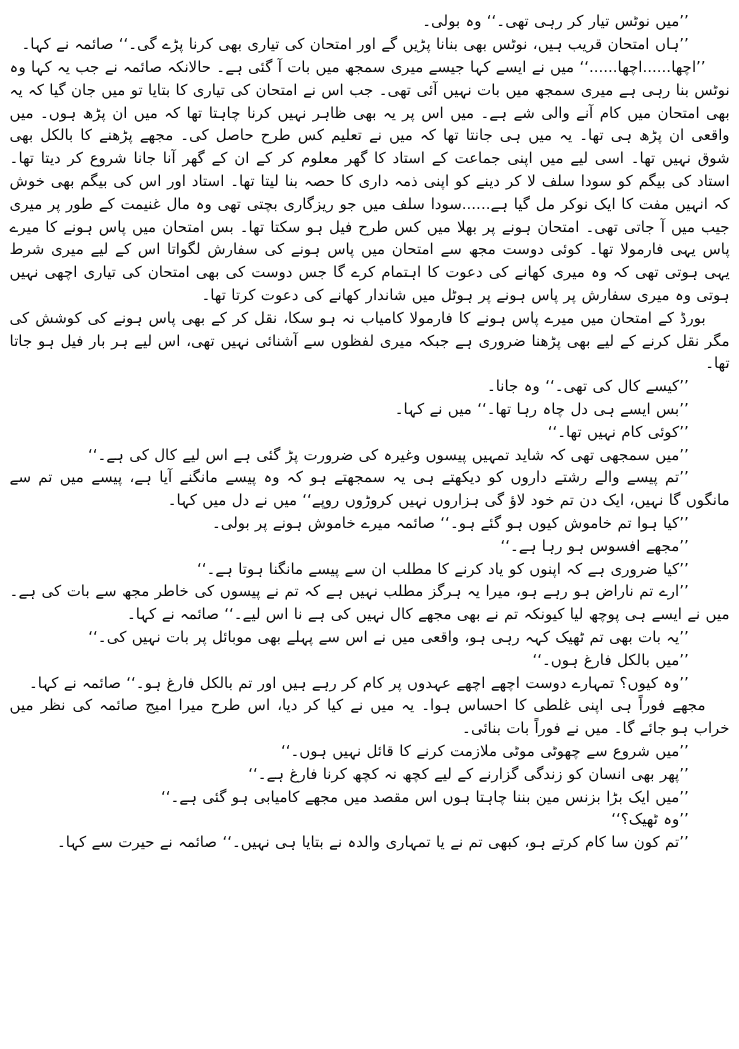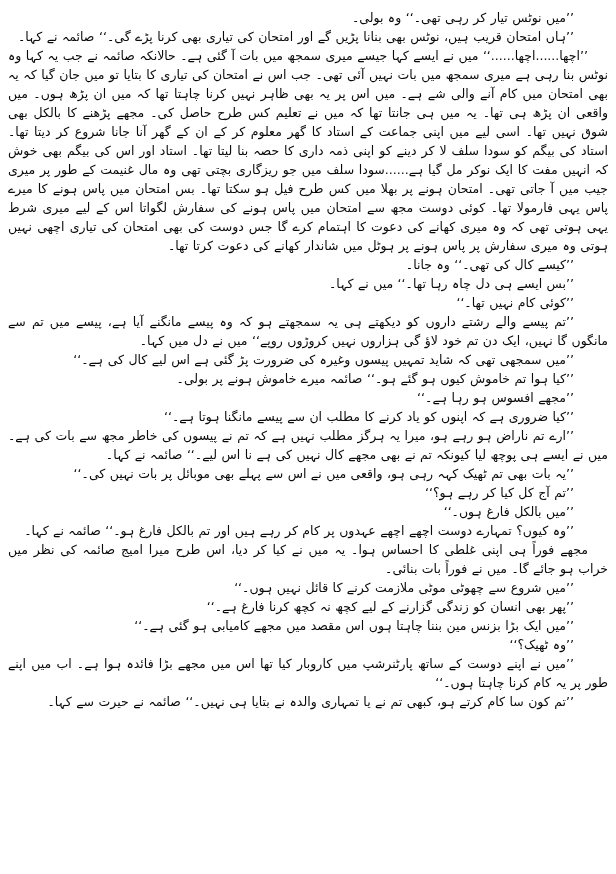--- a/index.html
+++ b/index.html
@@ -33,33 +33,32 @@
     text-indent: 20px;
   }
 </style>
 </head>
 <body>
 
 <main class="book-page">
   <p class="para">’’میں نوٹس تیار کر رہی تھی۔‘‘ وہ بولی۔</p>
   <p class="para">’’ہاں امتحان قریب ہیں، نوٹس بھی بنانا پڑیں گے اور امتحان کی تیاری بھی کرنا پڑے گی۔‘‘ صائمہ نے کہا۔</p>
   <p class="para narration">’’اچھا......اچھا......‘‘ میں نے ایسے کہا جیسے میری سمجھ میں بات آ گئی ہے۔ حالانکہ صائمہ نے جب یہ کہا وہ نوٹس بنا رہی ہے میری سمجھ میں بات نہیں آئی تھی۔ جب اس نے امتحان کی تیاری کا بتایا تو میں جان گیا کہ یہ بھی امتحان میں کام آنے والی شے ہے۔ میں اس پر یہ بھی ظاہر نہیں کرنا چاہتا تھا کہ میں ان پڑھ ہوں۔ میں واقعی ان پڑھ ہی تھا۔ یہ میں ہی جانتا تھا کہ میں نے تعلیم کس طرح حاصل کی۔ مجھے پڑھنے کا بالکل بھی شوق نہیں تھا۔ اسی لیے میں اپنی جماعت کے استاد کا گھر معلوم کر کے ان کے گھر آنا جانا شروع کر دیتا تھا۔ استاد کی بیگم کو سودا سلف لا کر دینے کو اپنی ذمہ داری کا حصہ بنا لیتا تھا۔ استاد اور اس کی بیگم بھی خوش کہ انہیں مفت کا ایک نوکر مل گیا ہے......سودا سلف میں جو ریزگاری بچتی تھی وہ مال غنیمت کے طور پر میری جیب میں آ جاتی تھی۔ امتحان ہونے پر بھلا میں کس طرح فیل ہو سکتا تھا۔ بس امتحان میں پاس ہونے کا میرے پاس یہی فارمولا تھا۔ کوئی دوست مجھ سے امتحان میں پاس ہونے کی سفارش لگواتا اس کے لیے میری شرط یہی ہوتی تھی کہ وہ میری کھانے کی دعوت کا اہتمام کرے گا جس دوست کی بھی امتحان کی تیاری اچھی نہیں ہوتی وہ میری سفارش پر پاس ہونے پر ہوٹل میں شاندار کھانے کی دعوت کرتا تھا۔</p>
+  <p class="para narration">بورڈ کے امتحان میں میرے پاس ہونے کا فارمولا کامیاب نہ ہو سکا، نقل کر کے بھی پاس ہونے کی کوشش کی مگر نقل کرنے کے لیے بھی پڑھنا ضروری ہے جبکہ میری لفظوں سے آشنائی نہیں تھی، اس لیے ہر بار فیل ہو جاتا تھا۔</p>
   <p class="para">’’کیسے کال کی تھی۔‘‘ وہ جانا۔</p>
   <p class="para">’’بس ایسے ہی دل چاہ رہا تھا۔‘‘ میں نے کہا۔</p>
   <p class="para">’’کوئی کام نہیں تھا۔‘‘</p>
+  <p class="para">’’میں سمجھی تھی کہ شاید تمہیں پیسوں وغیرہ کی ضرورت پڑ گئی ہے اس لیے کال کی ہے۔‘‘</p>
   <p class="para">’’تم پیسے والے رشتے داروں کو دیکھتے ہی یہ سمجھتے ہو کہ وہ پیسے مانگنے آیا ہے، پیسے میں تم سے مانگوں گا نہیں، ایک دن تم خود لاؤ گی ہزاروں نہیں کروڑوں روپے‘‘ میں نے دل میں کہا۔</p>
-  <p class="para">’’میں سمجھی تھی کہ شاید تمہیں پیسوں وغیرہ کی ضرورت پڑ گئی ہے اس لیے کال کی ہے۔‘‘</p>
   <p class="para">’’کیا ہوا تم خاموش کیوں ہو گئے ہو۔‘‘ صائمہ میرے خاموش ہونے پر بولی۔</p>
   <p class="para">’’مجھے افسوس ہو رہا ہے۔‘‘</p>
   <p class="para">’’کیا ضروری ہے کہ اپنوں کو یاد کرنے کا مطلب ان سے پیسے مانگنا ہوتا ہے۔‘‘</p>
   <p class="para">’’ارے تم ناراض ہو رہے ہو، میرا یہ ہرگز مطلب نہیں ہے کہ تم نے پیسوں کی خاطر مجھ سے بات کی ہے۔ میں نے ایسے ہی پوچھ لیا کیونکہ تم نے بھی مجھے کال نہیں کی ہے نا اس لیے۔‘‘ صائمہ نے کہا۔</p>
   <p class="para">’’یہ بات بھی تم ٹھیک کہہ رہی ہو، واقعی میں نے اس سے پہلے بھی موبائل پر بات نہیں کی۔‘‘</p>
-  <p class="para">’’تم آج کل کیا کر رہے ہو؟‘‘</p>
   <p class="para">’’میں بالکل فارغ ہوں۔‘‘</p>
   <p class="para">’’وہ کیوں؟ تمہارے دوست اچھے اچھے عہدوں پر کام کر رہے ہیں اور تم بالکل فارغ ہو۔‘‘ صائمہ نے کہا۔</p>
   <p class="para narration">مجھے فوراً ہی اپنی غلطی کا احساس ہوا۔ یہ میں نے کیا کر دیا، اس طرح میرا امیج صائمہ کی نظر میں خراب ہو جائے گا۔ میں نے فوراً بات بنائی۔</p>
   <p class="para">’’میں شروع سے چھوٹی موٹی ملازمت کرنے کا قائل نہیں ہوں۔‘‘</p>
   <p class="para">’’پھر بھی انسان کو زندگی گزارنے کے لیے کچھ نہ کچھ کرنا فارغ ہے۔‘‘</p>
   <p class="para">’’میں ایک بڑا بزنس مین بننا چاہتا ہوں اس مقصد میں مجھے کامیابی ہو گئی ہے۔‘‘</p>
   <p class="para">’’وہ ٹھیک؟‘‘</p>
-  <p class="para">’’میں نے اپنے دوست کے ساتھ پارٹنرشپ میں کاروبار کیا تھا اس میں مجھے بڑا فائدہ ہوا ہے۔ اب میں اپنے طور پر یہ کام کرنا چاہتا ہوں۔‘‘</p>
   <p class="para">’’تم کون سا کام کرتے ہو، کبھی تم نے یا تمہاری والدہ نے بتایا ہی نہیں۔‘‘ صائمہ نے حیرت سے کہا۔</p>
 </main>
 
 </body></html>

